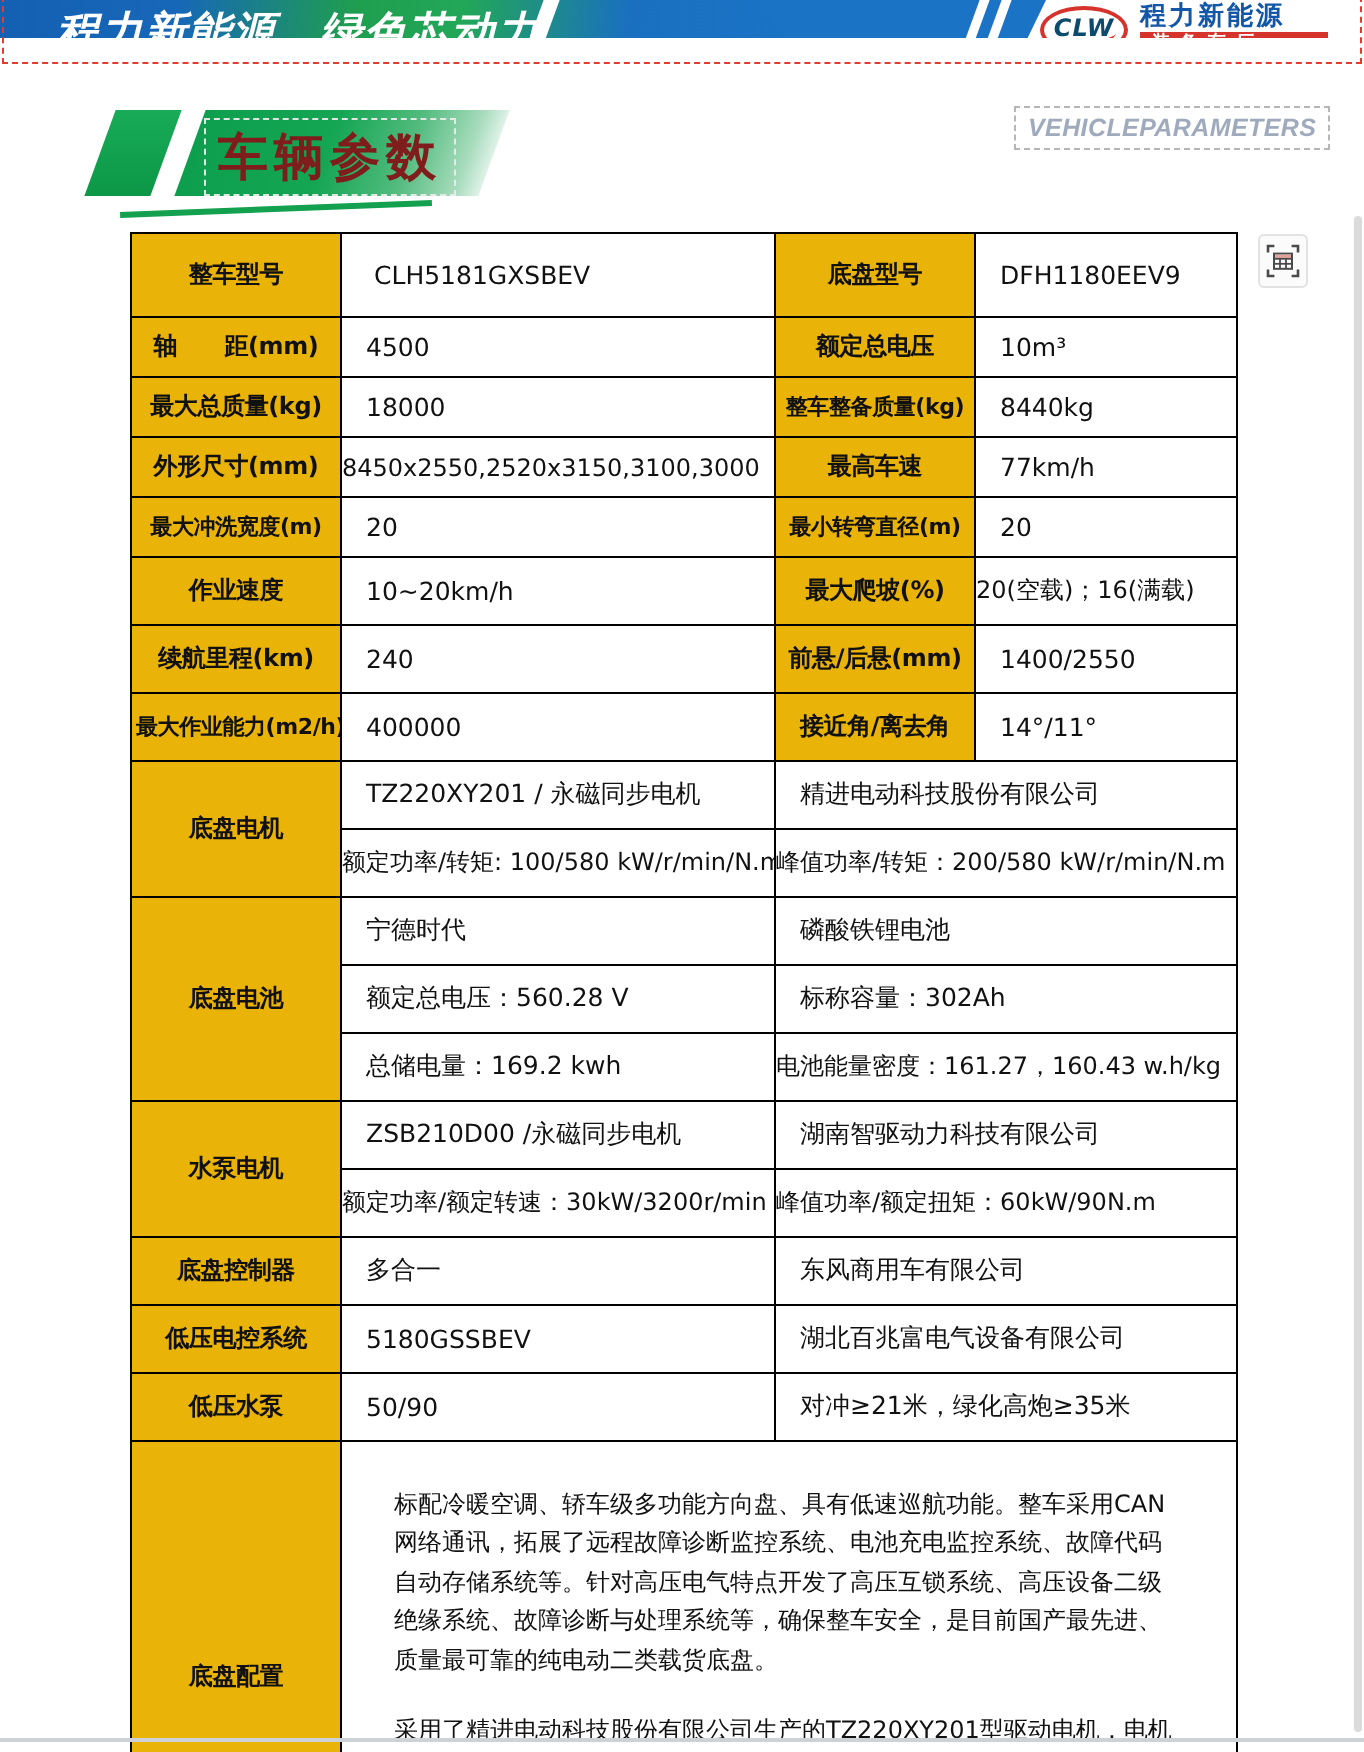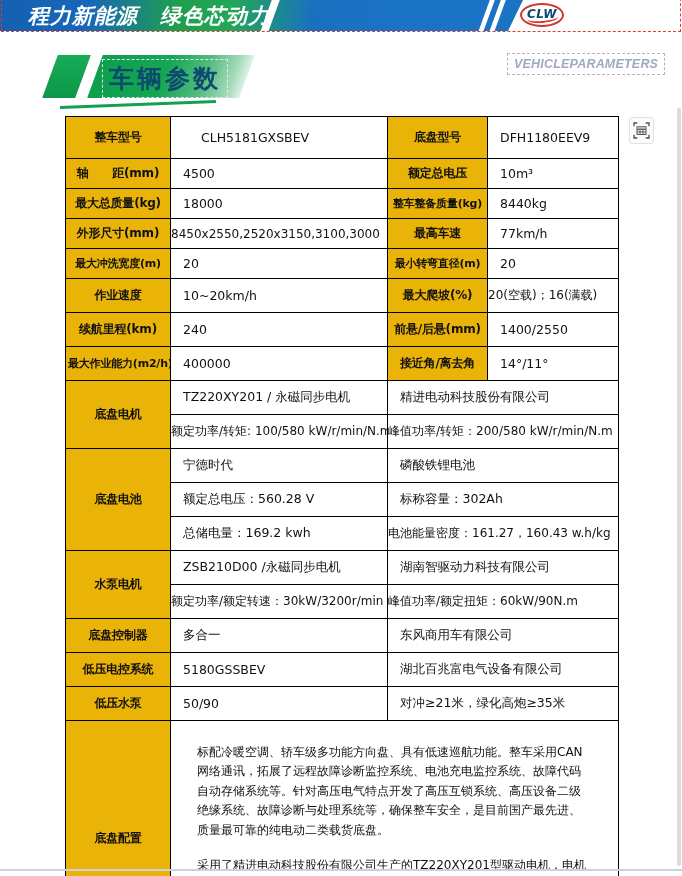--- a/index.html
+++ b/index.html
@@ -2,21 +2,21 @@
 <html><head>
 <meta charset="utf-8">
 <style>
   html,body{margin:0;padding:0;}
   body{
     width:682px;height:876px;position:relative;overflow:hidden;background:#fff;
     font-family:"DejaVu Sans","Liberation Sans",sans-serif;color:#111;
   }
   
   .topbar{
-    position:absolute;left:0;top:0;width:682px;height:31px;
+    position:absolute;left:0;top:0;width:682px;height:19px;
     background:linear-gradient(95deg,#1460b2 0%,#1767b8 13%,#1f9e4f 26%,#22a758 34%,#1a70bf 46%,#1b73c6 58%,#1b73c6 100%);
     overflow:hidden;
   }
   .topbar .slogan{
     position:absolute;left:28px;top:2px;color:#fff;font-size:21px;font-weight:bold;
     font-style:italic;letter-spacing:1px;white-space:nowrap;
   }
   .slash-big{position:absolute;left:266px;top:-2px;width:8px;height:36px;background:#fff;transform:skewX(-20deg);}
   .slash-s1{position:absolute;left:484px;top:-2px;width:5px;height:36px;background:#fff;transform:skewX(-20deg);}
   .slash-s2{position:absolute;left:495px;top:-2px;width:5px;height:36px;background:#fff;transform:skewX(-20deg);}
@@ -41,21 +41,21 @@
   .badge-slash{
     position:absolute;left:50px;top:55px;width:33px;height:43px;
     background:linear-gradient(180deg,#18ab58,#0c9747);transform:skewX(-20deg);
   }
   .badge{
     position:absolute;left:95px;top:55px;width:152px;height:43px;transform:skewX(-20deg);
     background:linear-gradient(90deg,#0d9f4d 0%,#15a654 45%,#52bb7e 72%,#a8dcbd 92%,#dff2e7 100%);
   }
   .badge-text{
     position:absolute;left:102px;top:59px;padding:2px 6px;border:1px dashed rgba(235,235,235,.95);
-    color:#0c4a6e;font-size:25px;font-weight:bold;letter-spacing:3px;white-space:nowrap;z-index:2;
+    color:#7f1d1d;font-size:25px;font-weight:bold;letter-spacing:3px;white-space:nowrap;z-index:2;
   }
   .badge-line{
     position:absolute;left:60px;top:103px;width:156px;height:3px;background:#13a04f;transform:rotate(-2.2deg);
   }
   .watermark{
     position:absolute;left:507px;top:53px;padding:3px 6px;border:1px dashed #b5b5b5;
     color:#9fabbd;font-size:12.5px;font-weight:bold;font-style:italic;letter-spacing:.2px;
     font-family:"Liberation Sans","DejaVu Sans",sans-serif;white-space:nowrap;
   }
   
@@ -91,20 +91,24 @@
 
 <div class="topbar">
   <div class="slogan">程力新能源　绿色芯动力</div>
   <div class="slash-big"></div>
   <div class="slash-s1"></div>
   <div class="slash-s2"></div>
   <div class="logo-area">
     <div class="clw-oval">
       <span class="clw-txt">CLW</span>
       <span class="clw-swoosh"></span>
+    </div>
+    <div class="logo-txt">
+      <div class="logo-name">程力新能源</div>
+      <div class="logo-sub">装备车厂</div>
     </div>
   </div>
 </div>
 <div class="marquee"></div>
 
 <div class="badge-slash"></div>
 <div class="badge"></div>
 <div class="badge-text">车辆参数</div>
 <div class="badge-line"></div>
 <div class="watermark">VEHICLEPARAMETERS</div>
@@ -133,21 +137,21 @@
   <colgroup>
         <col style="width:105px">
         <col style="width:217px">
         <col style="width:100px">
         <col style="width:131px">
       </colgroup>
 
   <tbody>
         <tr class="r1">
     <td class="lbl">整车型号</td>
-    <td class="val" style="padding-left:30px">CLH5181GXSBEV</td>
+    <td class="val" style="padding-left:16px">CLH5181GXSBEV</td>
     <td class="lbl">底盘型号</td>
     <td class="val">DFH1180EEV9</td>
   </tr>
   <tr class="rs">
     <td class="lbl">轴　　距(mm)</td>
     <td class="val">4500</td>
     <td class="lbl">额定总电压</td>
     <td class="val">10m³</td>
   </tr>
   <tr class="rs">

